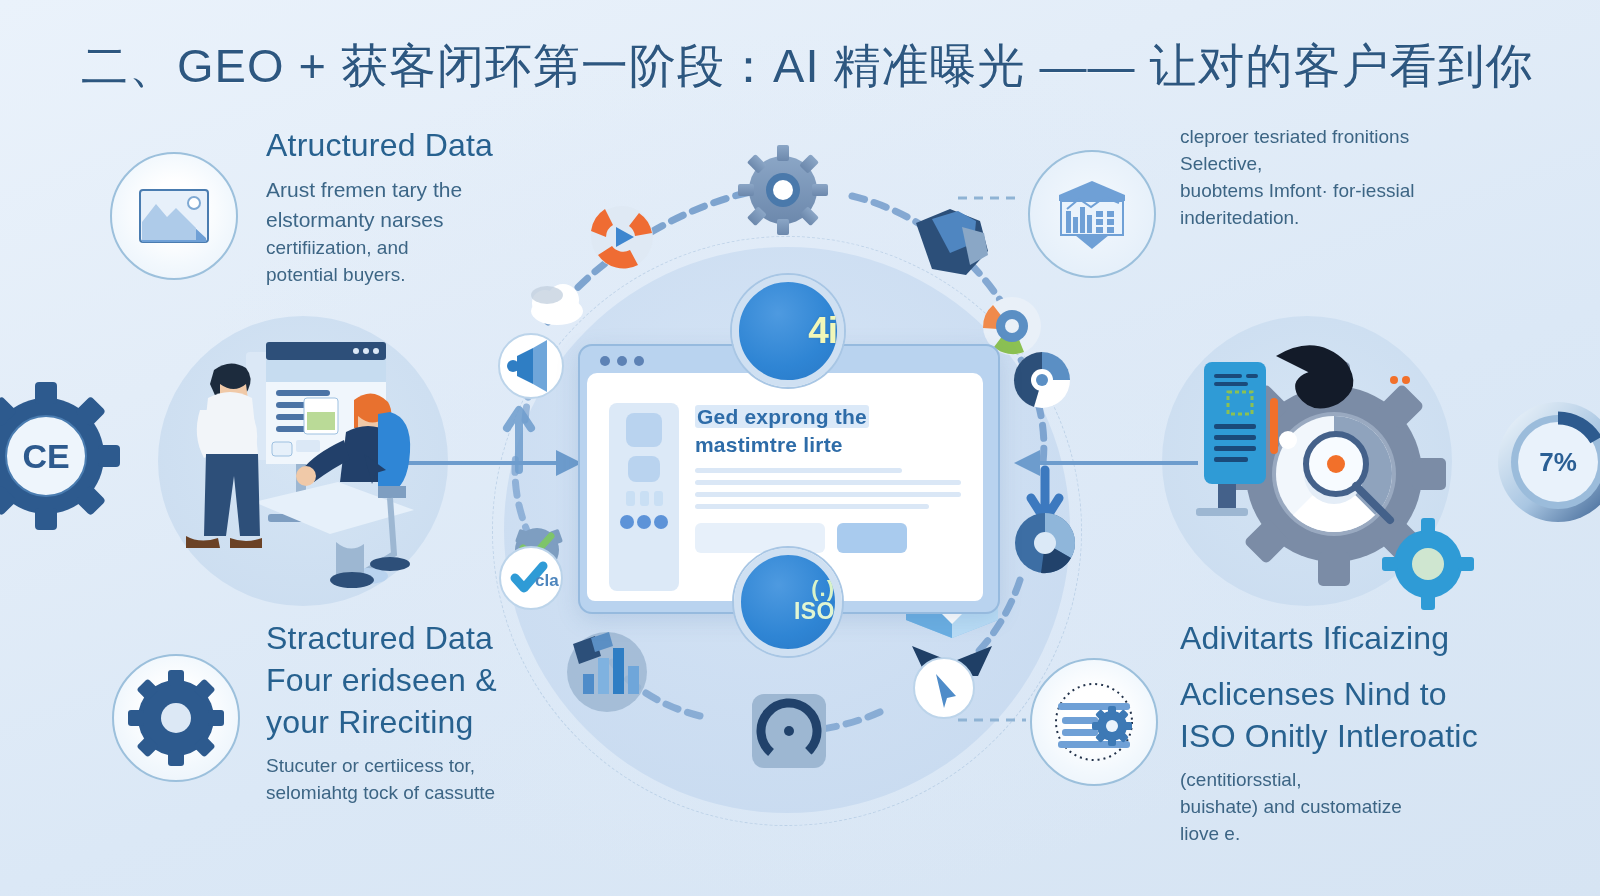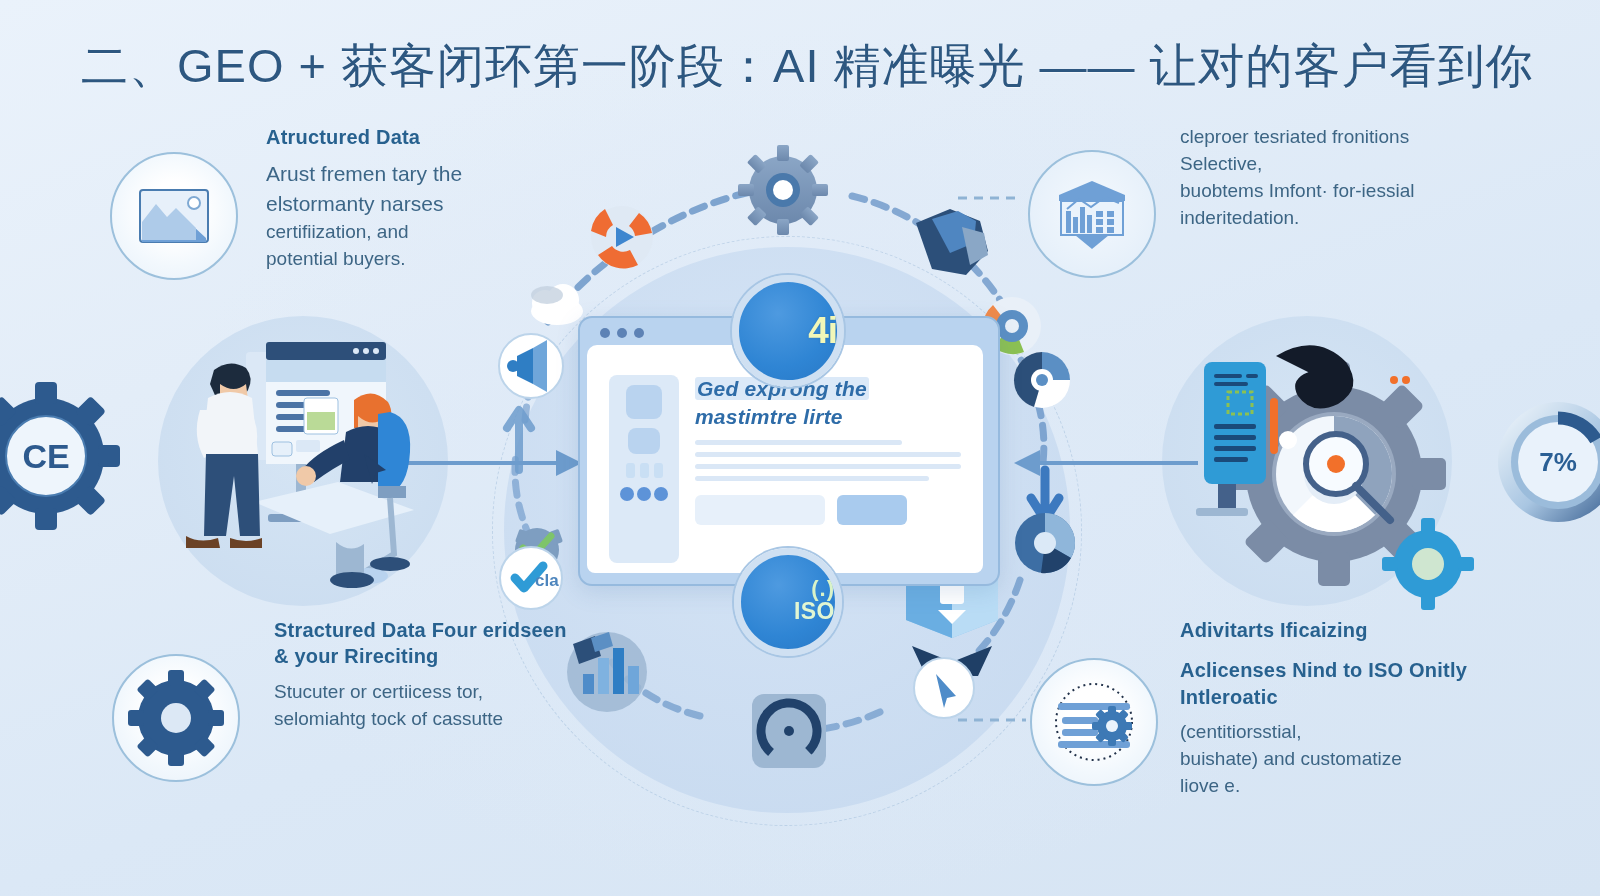--- a/index.html
+++ b/index.html
@@ -26,39 +26,39 @@
     color: #2d5780;
     letter-spacing: 1px;
     white-space: nowrap;
     text-shadow: 0 1px 1px rgba(255,255,255,.6);
     margin-left: 33px;
   }
 
   
   .txtblock { position: absolute; }
   .txtblock h3 {
-    font-size: 20px;
-    font-weight: bold;
+    font-size: 32px;
+    font-weight: normal;
     color: #27618f;
     line-height: 1.32;
     letter-spacing: .2px;
     margin-bottom: 9px;
   }
   .txtblock p {
     font-size: 19px;
     line-height: 1.42;
     color: #2f5a7b;
     font-weight: 400;
     opacity: .92;
   }
   .txtblock p.big { font-size: 21px; color: #2e5b7e; }
 
   #block-tl { left: 266px; top: 124px; width: 300px; }
   #block-tr { left: 1180px; top: 124px; width: 300px; }
-  #block-bl { left: 266px; top: 617px; width: 300px; margin-left: 8px; }
+  #block-bl { left: 266px; top: 617px; width: 300px; }
   #block-br { left: 1180px; top: 617px; width: 300px; }
   #block-tr h3, #block-br h3 { color: #27618f; }
 
   
   .iconcircle {
     position: absolute;
     width: 128px; height: 128px;
     border-radius: 50%;
     border: 2px solid #9cc0dc;
     background: radial-gradient(circle at 50% 45%, #ffffff 30%, #f2f8fd 62%, #e7f0f9 100%);
@@ -90,28 +90,27 @@
     opacity: .9;
   }
   #orbit-ring {
     left: 492px; top: 236px; width: 590px; height: 590px;
     border: 1px dashed rgba(120,160,200,.30);
   }
 
   
   #browser {
     position: absolute;
-    left: 578px; top: 316px;
+    left: 578px; top: 344px;
     width: 422px; height: 270px;
     background: #b9d3ef;
     border: 2px solid #96bade;
     border-radius: 14px;
     padding: 7px 12px 4px 4px;
     box-shadow: 0 6px 22px rgba(80,120,170,.18);
-    font-style: italic;
   }
   #browser .dots { display: flex; gap: 7px; padding: 3px 0 7px 16px; }
   #browser .dots i {
     width: 10px; height: 10px; border-radius: 50%;
     background: #5d82b5; display: block;
   }
   #browser .page {
     background: #ffffff;
     border-radius: 10px 10px 8px 8px;
     height: 228px;

